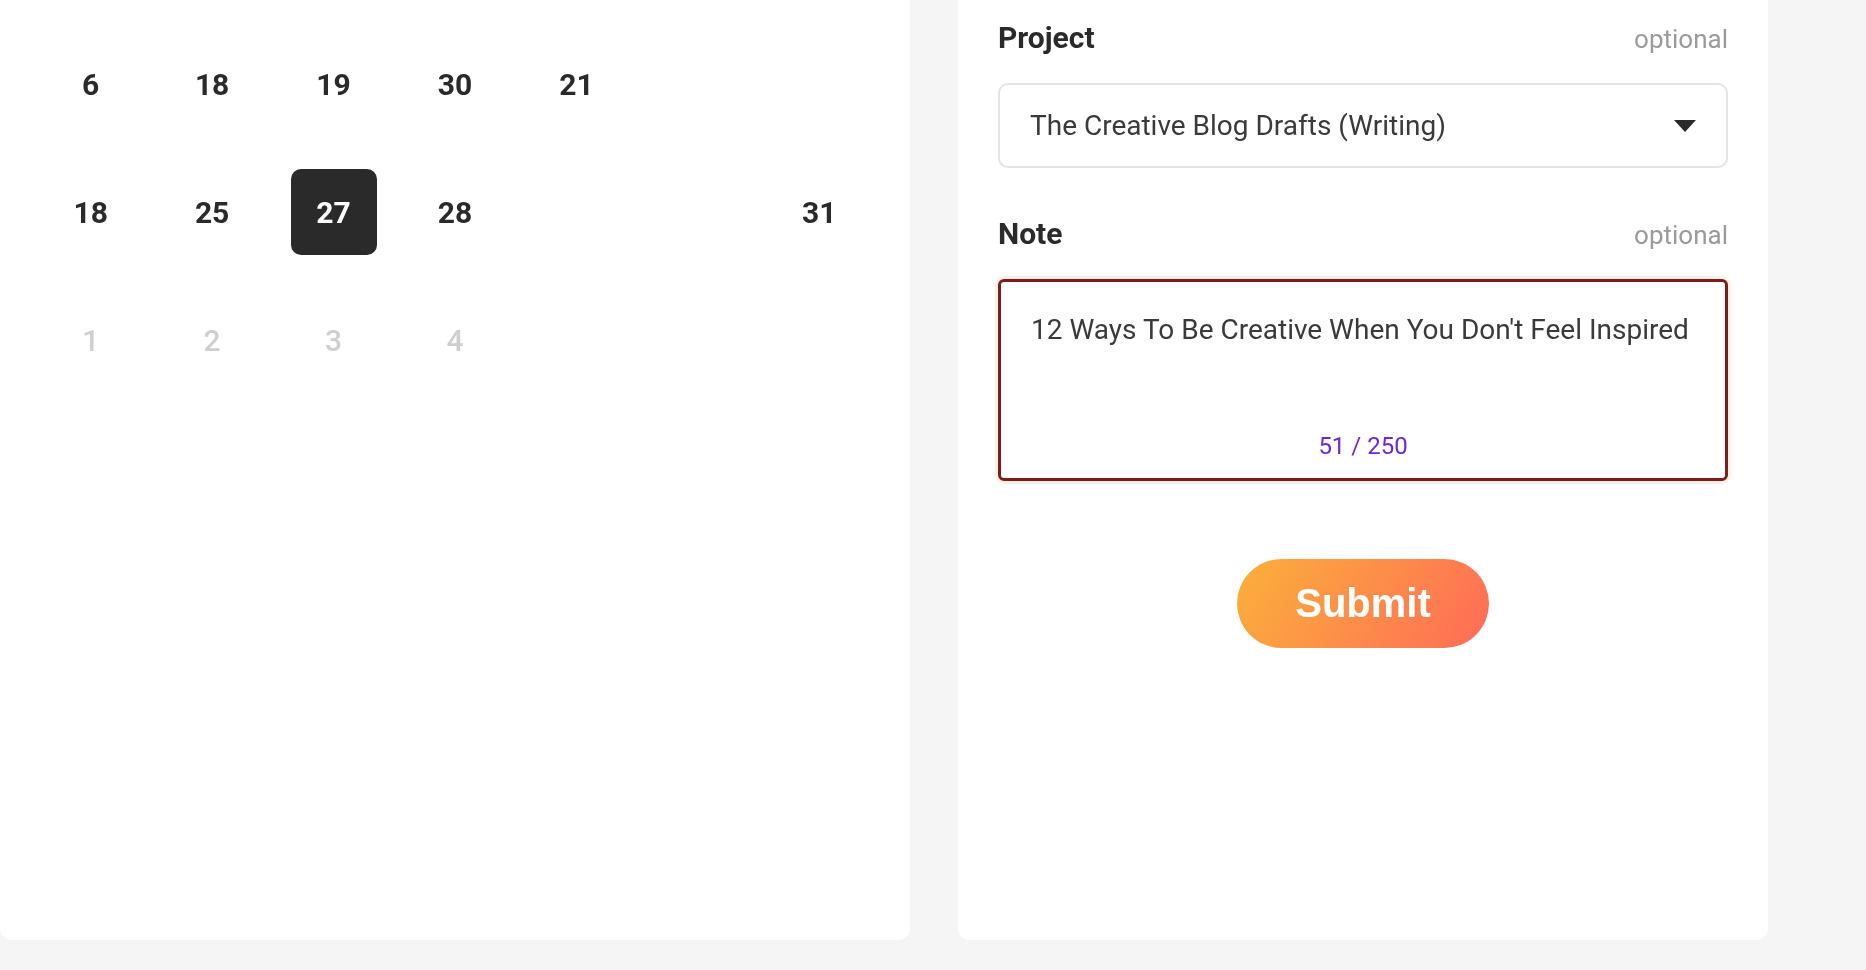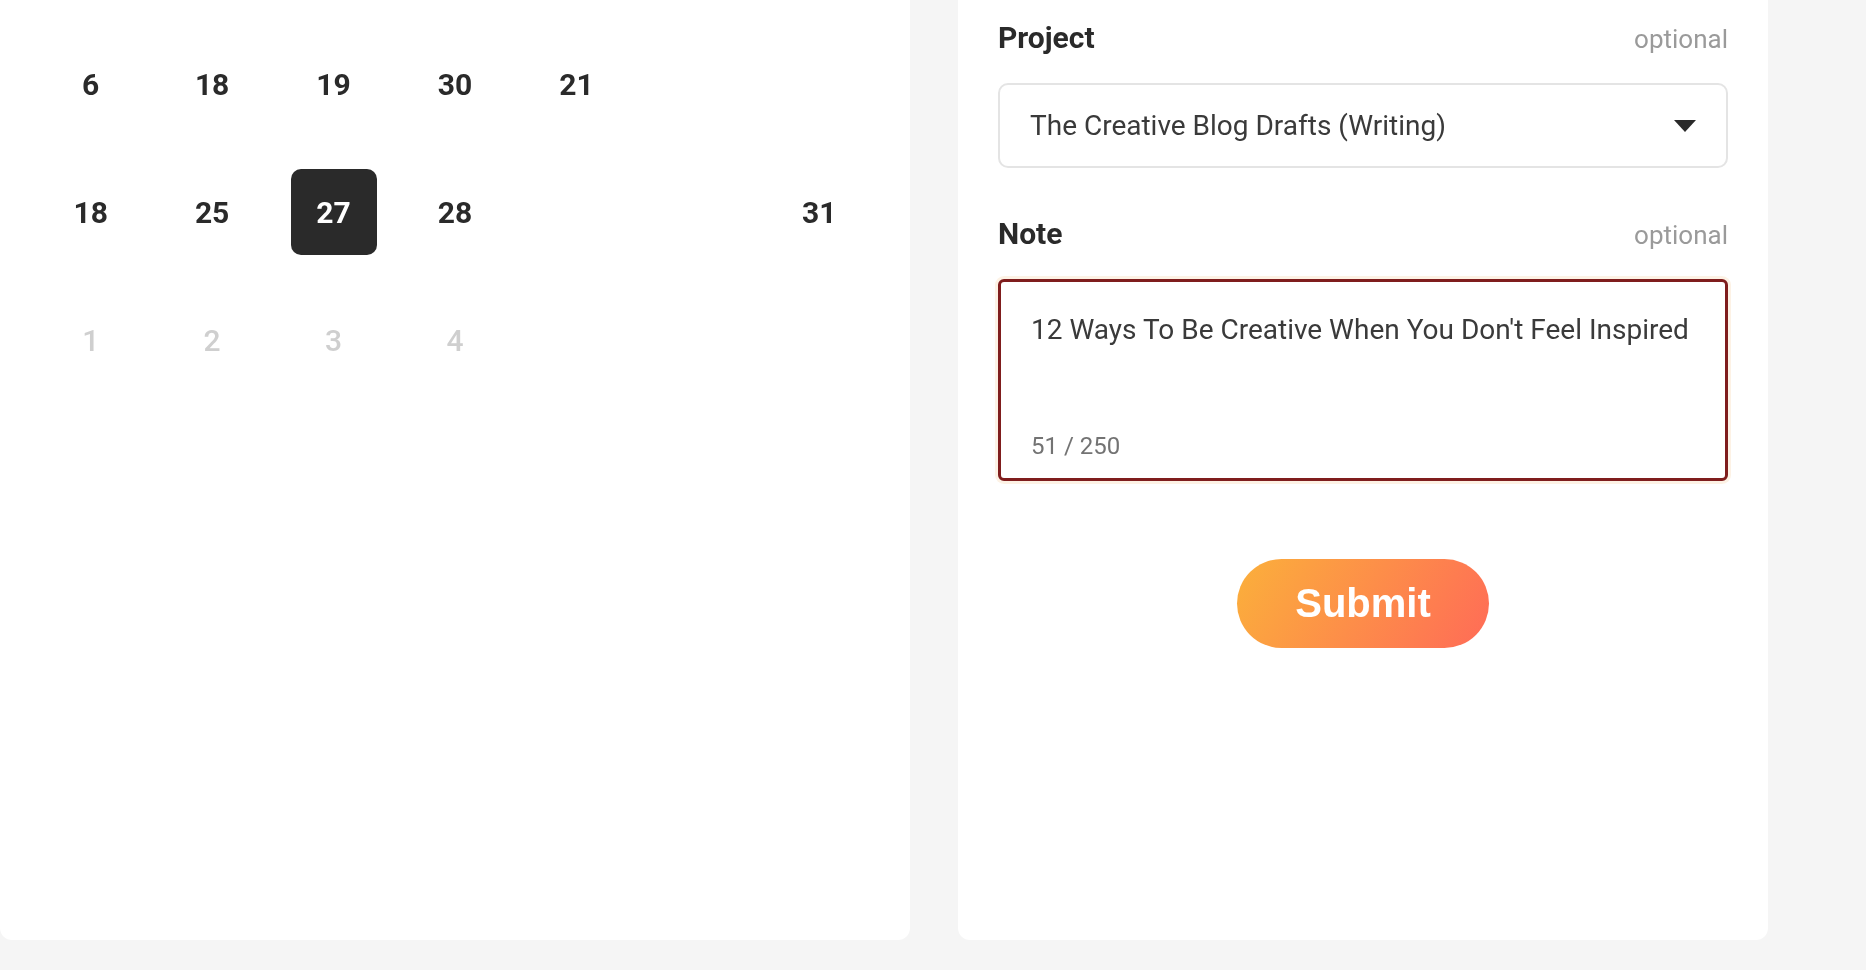--- a/index.html
+++ b/index.html
@@ -135,23 +135,23 @@
     outline: none;
     resize: none;
     font-size: 28px;
     color: #3a3a3a;
     font-family: inherit;
     line-height: 1.4;
     min-height: 110px;
     background: transparent;
   }
   .char-counter {
-    text-align: left;
+    text-align: center;
     font-size: 24px;
-    color: #737373;
+    color: #6d28d9;
     margin-top: 8px;
   }
   .submit-wrap {
     display: flex;
     justify-content: center;
     margin-top: 30px;
   }
   .submit-btn {
     background: linear-gradient(120deg, #fbb03b 0%, #ff6b57 100%);
     color: #ffffff;

